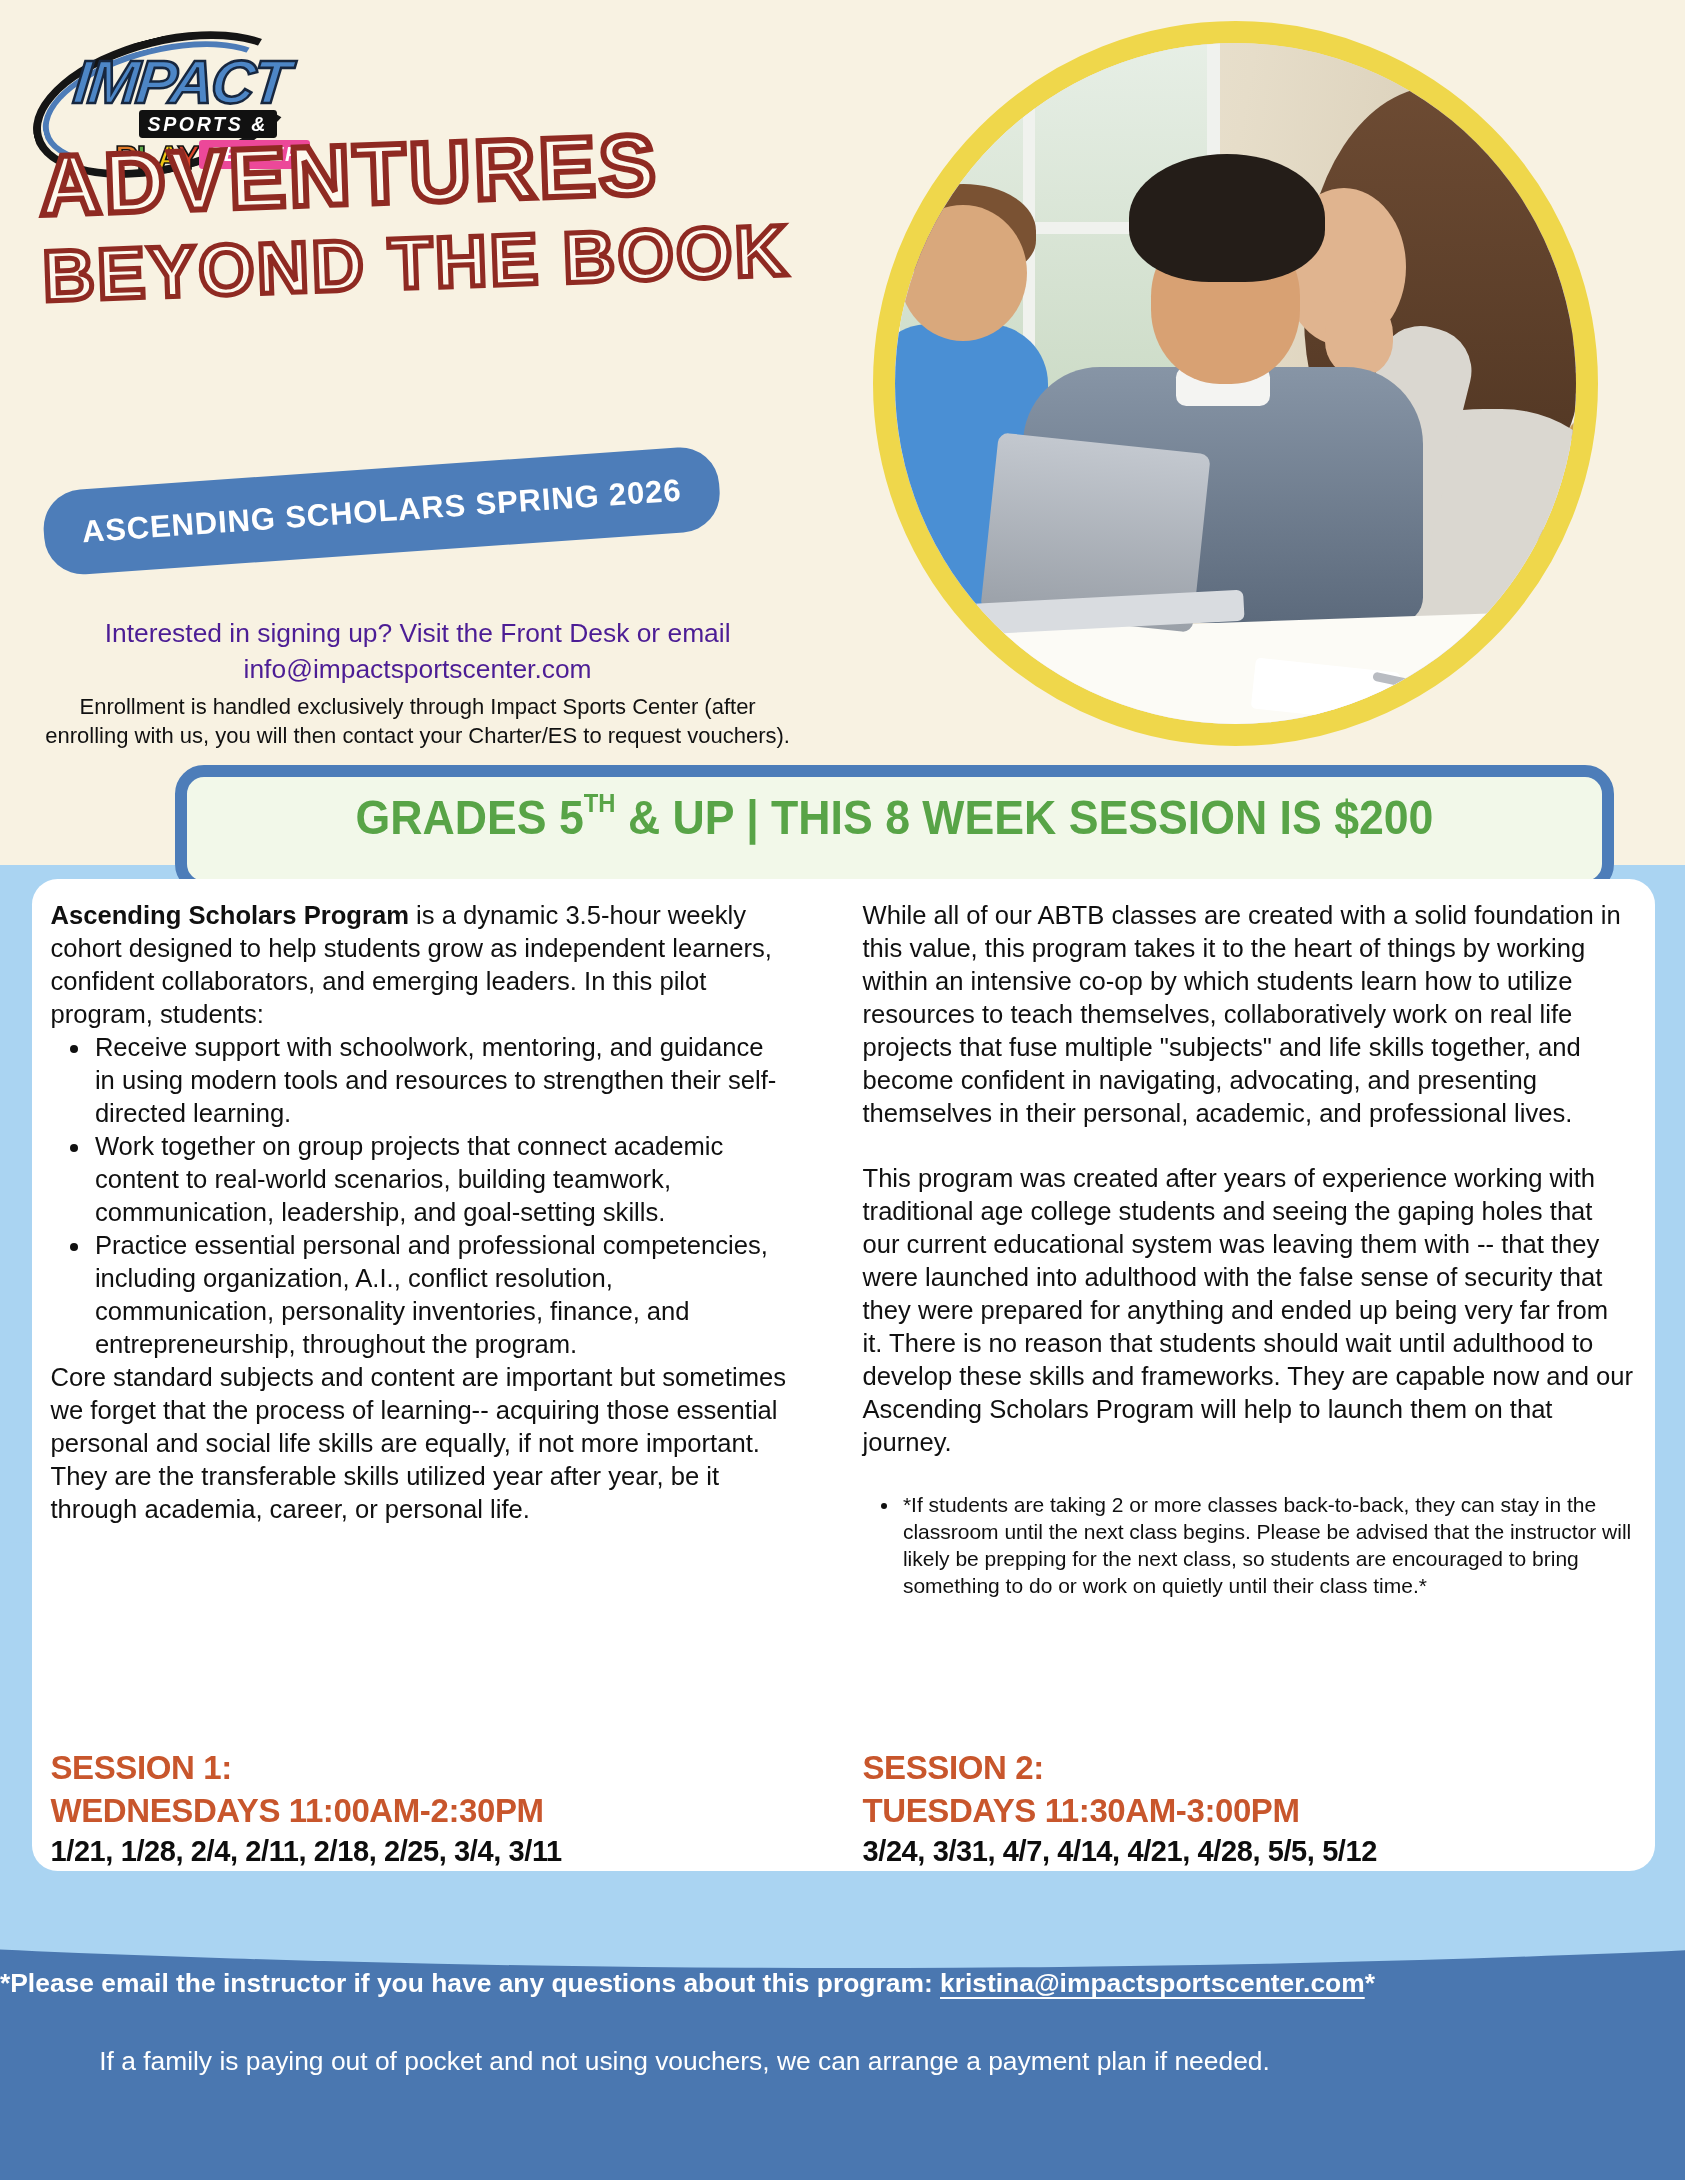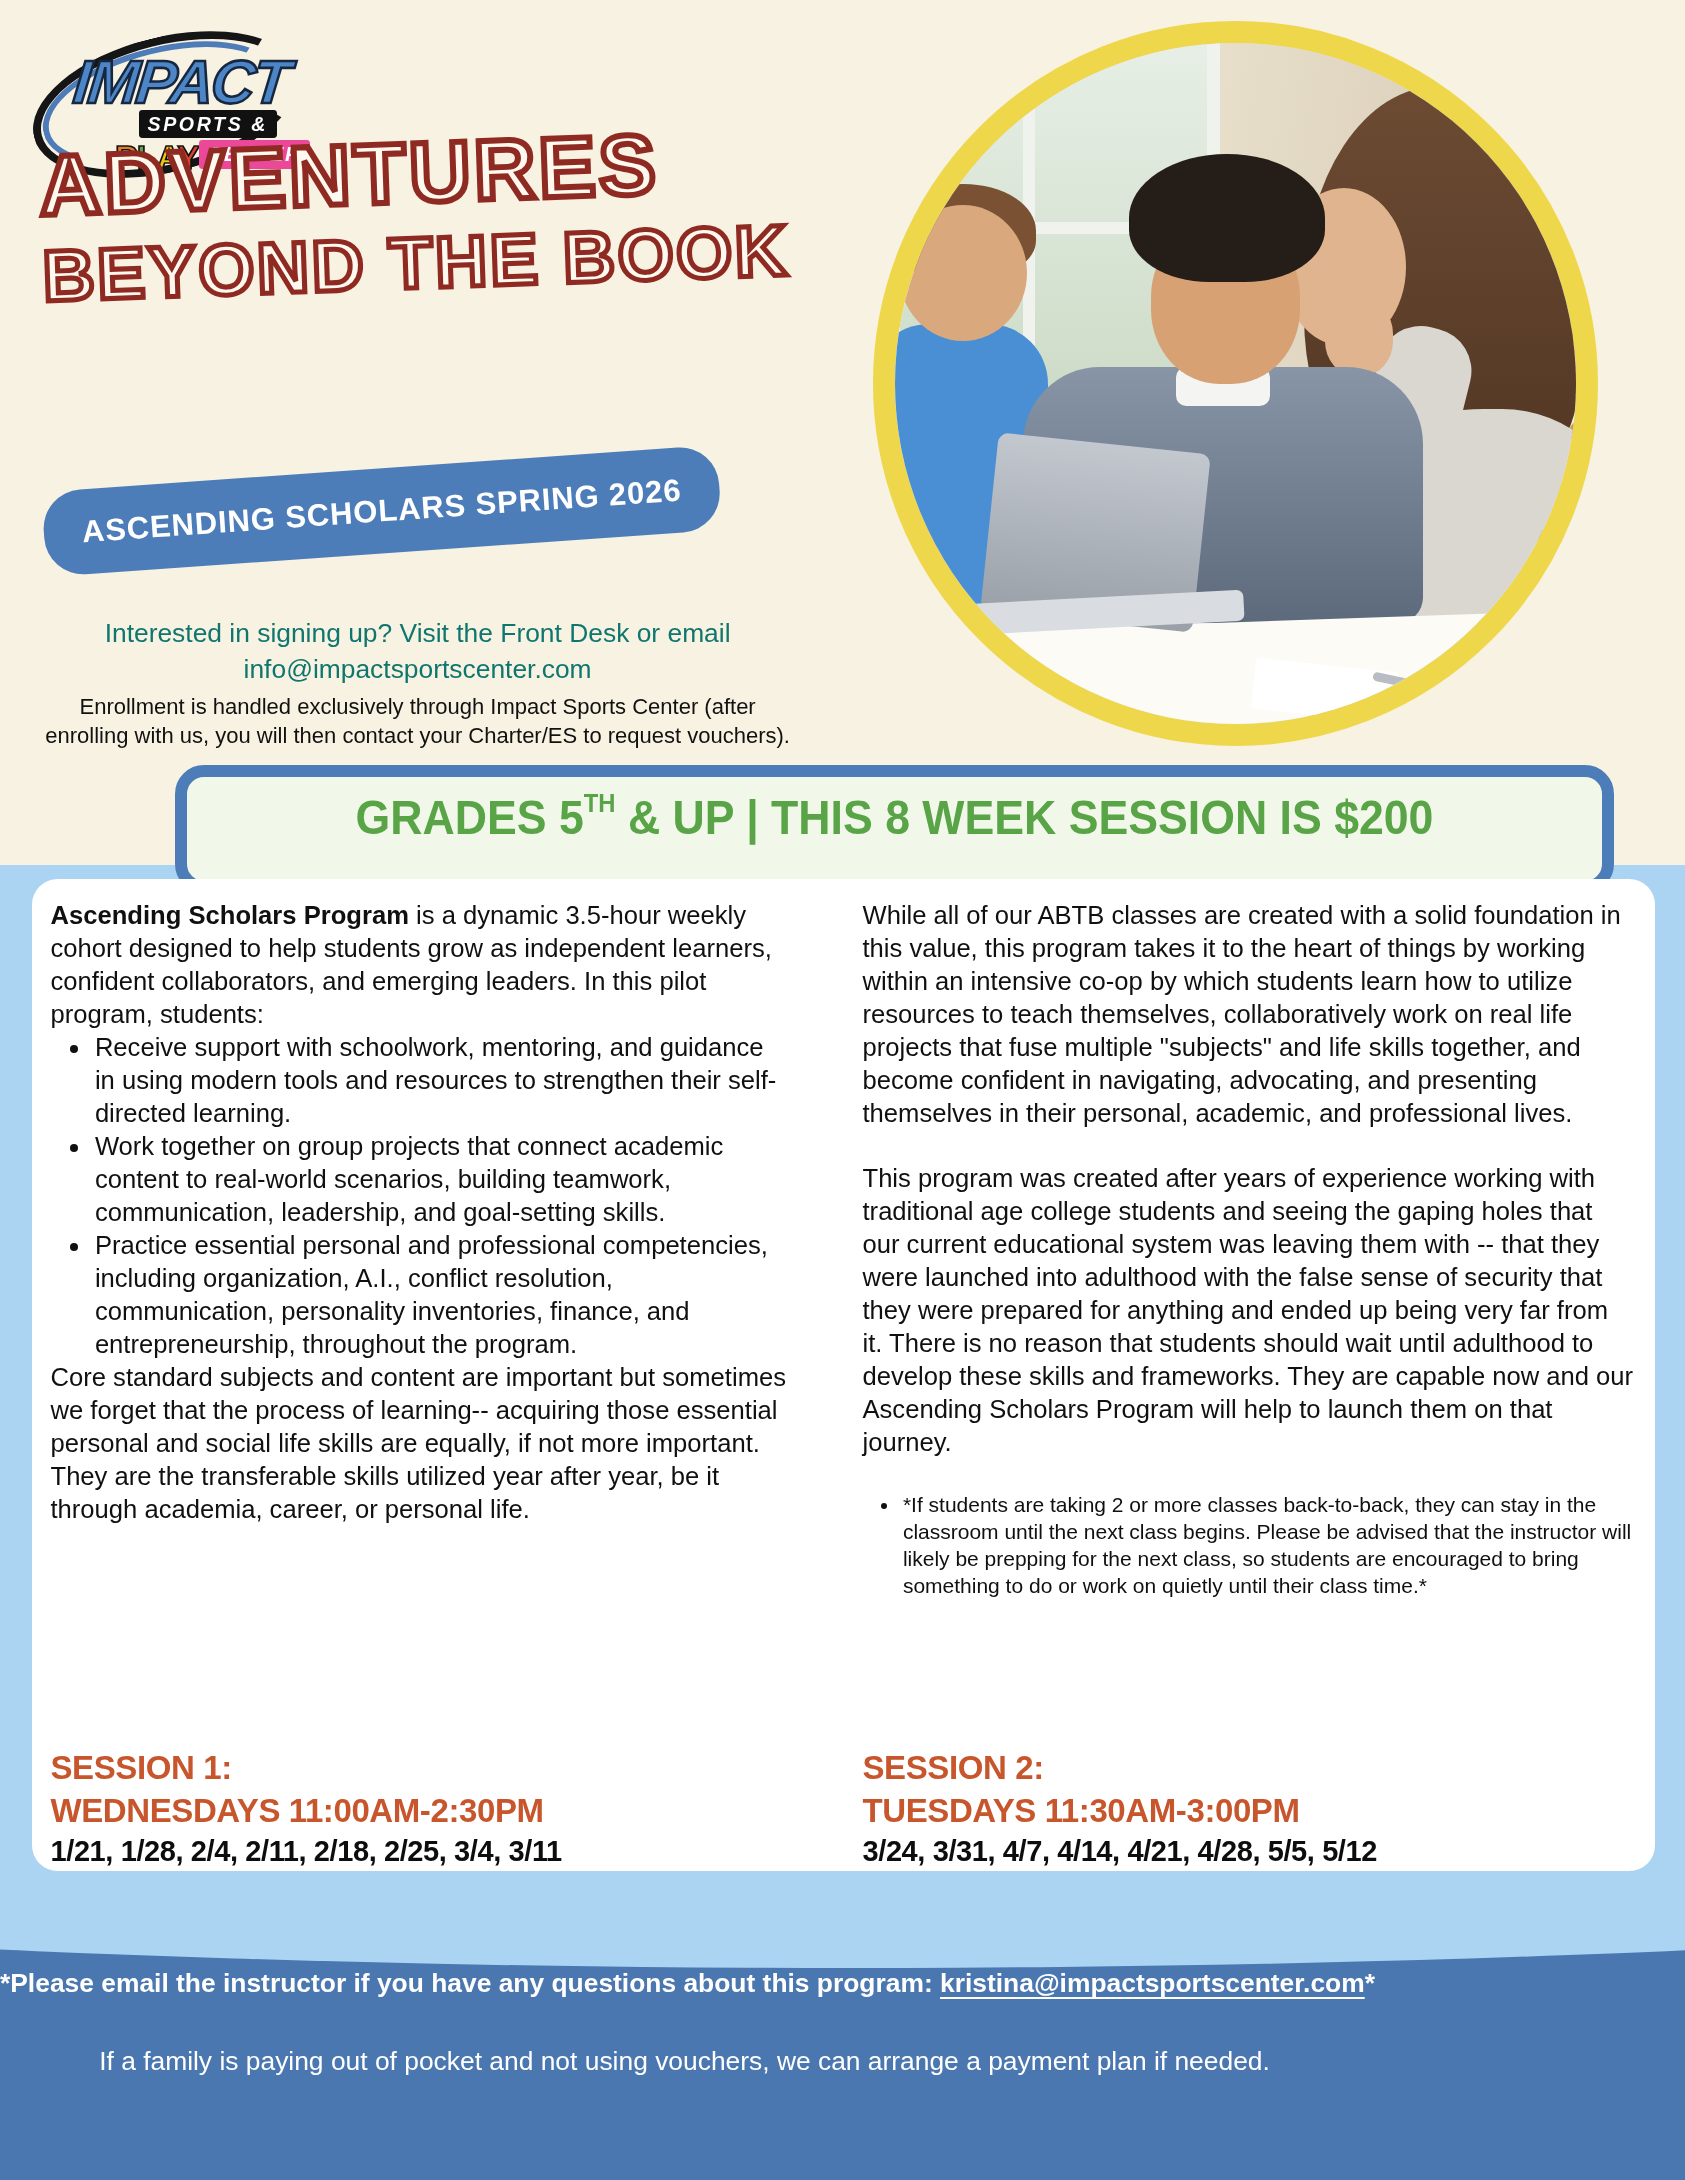--- a/index.html
+++ b/index.html
@@ -28,21 +28,21 @@
   .title{position:absolute; left:38px; top:143px; transform:rotate(-2deg); transform-origin:left top; line-height:1;}
   .title-l1{font-size:85px; font-weight:bold; letter-spacing:3.4px; color:#fdf9ee; -webkit-text-stroke:6px #8f2a22;}
   .title-l2{font-size:72px; font-weight:bold; letter-spacing:2.6px; color:#fdf9ee; -webkit-text-stroke:5.1px #8f2a22; margin-top:12px;}
   
   .banner{position:absolute; left:44px; top:492px; width:677px; height:85px; background:#4d7db9;
     border-radius:39px; transform:rotate(-4deg); transform-origin:left center;
     display:flex; align-items:center; justify-content:center;}
   .banner span{color:#fff; font-size:31px; font-weight:bold; letter-spacing:0.9px; white-space:nowrap;}
   
   .contact{position:absolute; left:25.6px; top:615px; width:784px; text-align:center;}
-  .contact .big{font-size:26.4px; line-height:36px; color:#0f766e;}
+  .contact .big{font-size:26.4px; line-height:36px; color:#4c1d95;}
   .contact .small{font-size:22px; line-height:29px; color:#111; margin-top:5.1px;}
   
   .grades{position:absolute; left:175px; top:765px; width:1439px; height:128px;
     background:#f2f8e9; border:12.8px solid #4d7db9; border-radius:29px; box-sizing:border-box;
     display:flex; align-items:flex-start; justify-content:center;}
   .grades-inner{margin-top:12px; font-size:48px; font-weight:bold; color:#58a447; letter-spacing:0px;
     transform:scaleX(0.93); transform-origin:center; white-space:nowrap;}
   .grades-inner sup{font-size:25.6px; vertical-align:22px; letter-spacing:0;}
   
   .band-lightblue{position:absolute; left:0; top:865px; width:1686px; height:809px; background:#aad4f2;}

